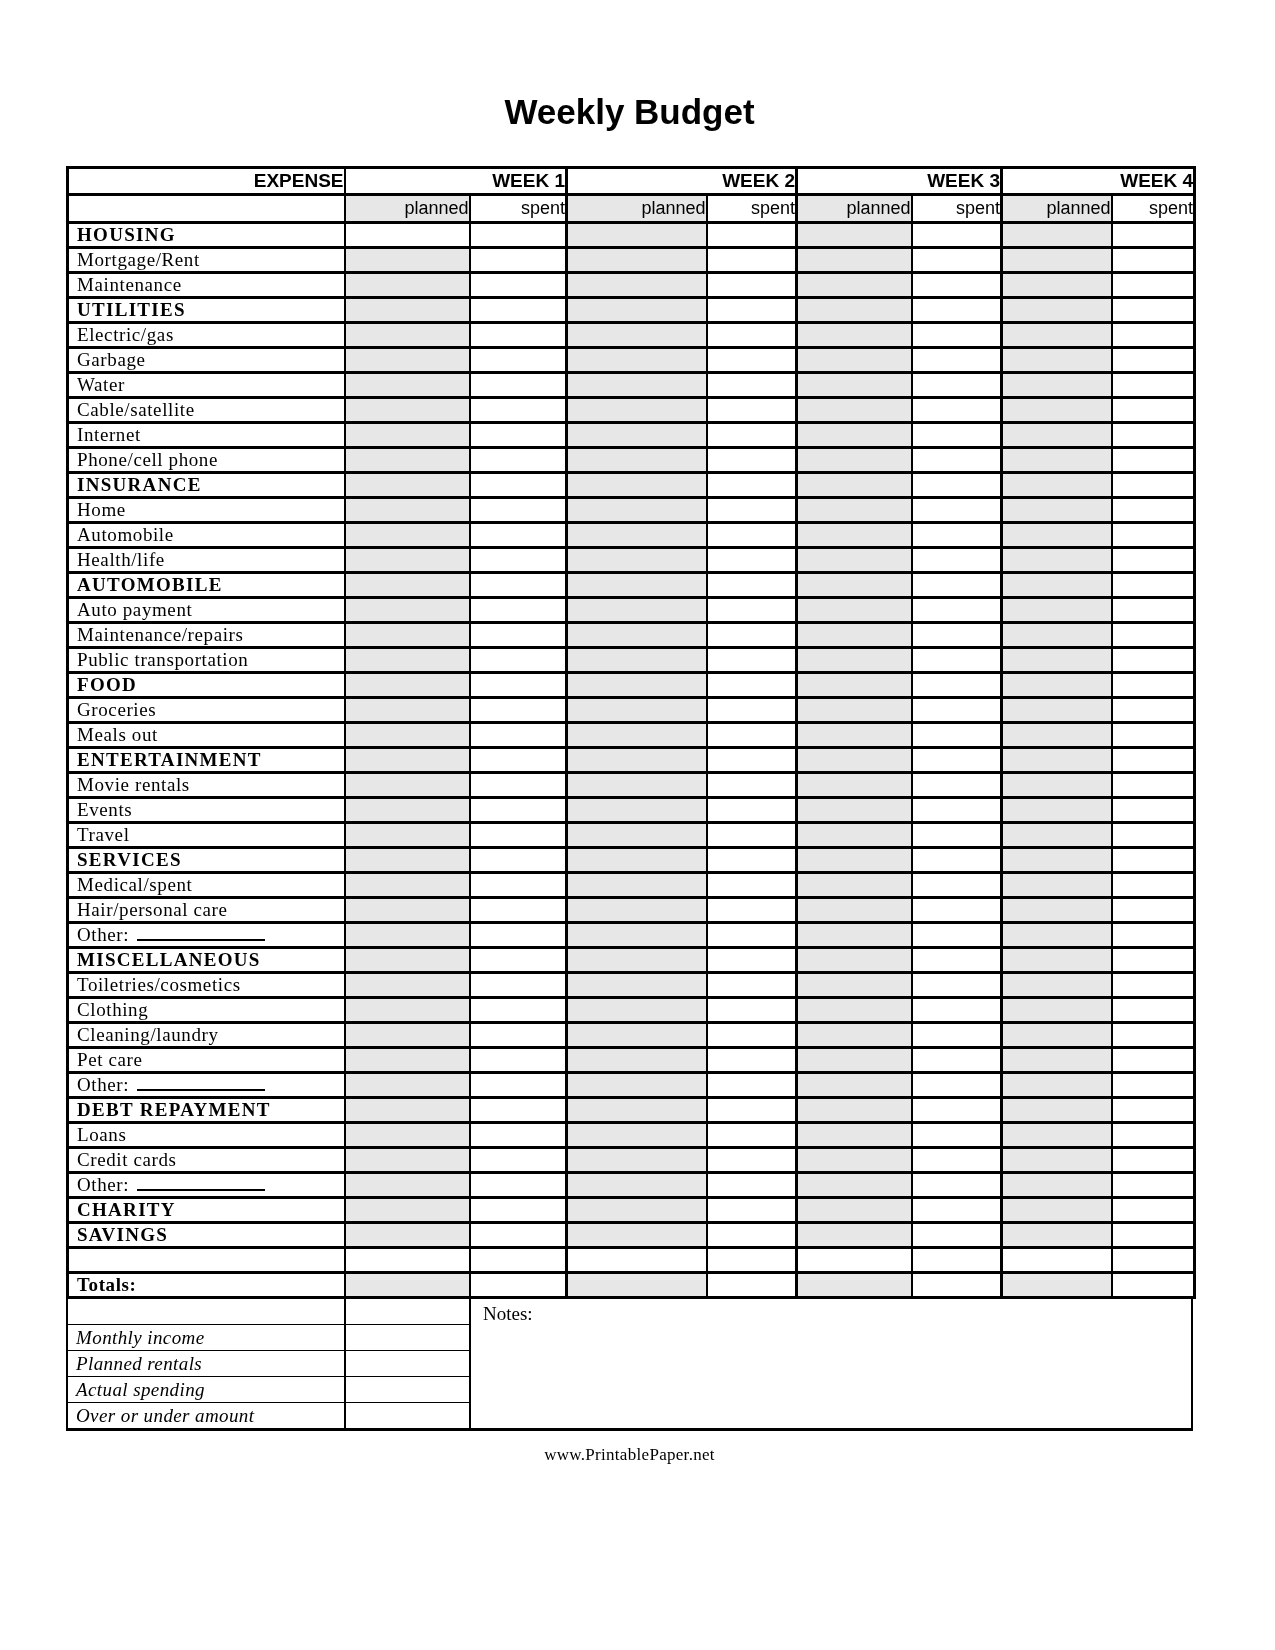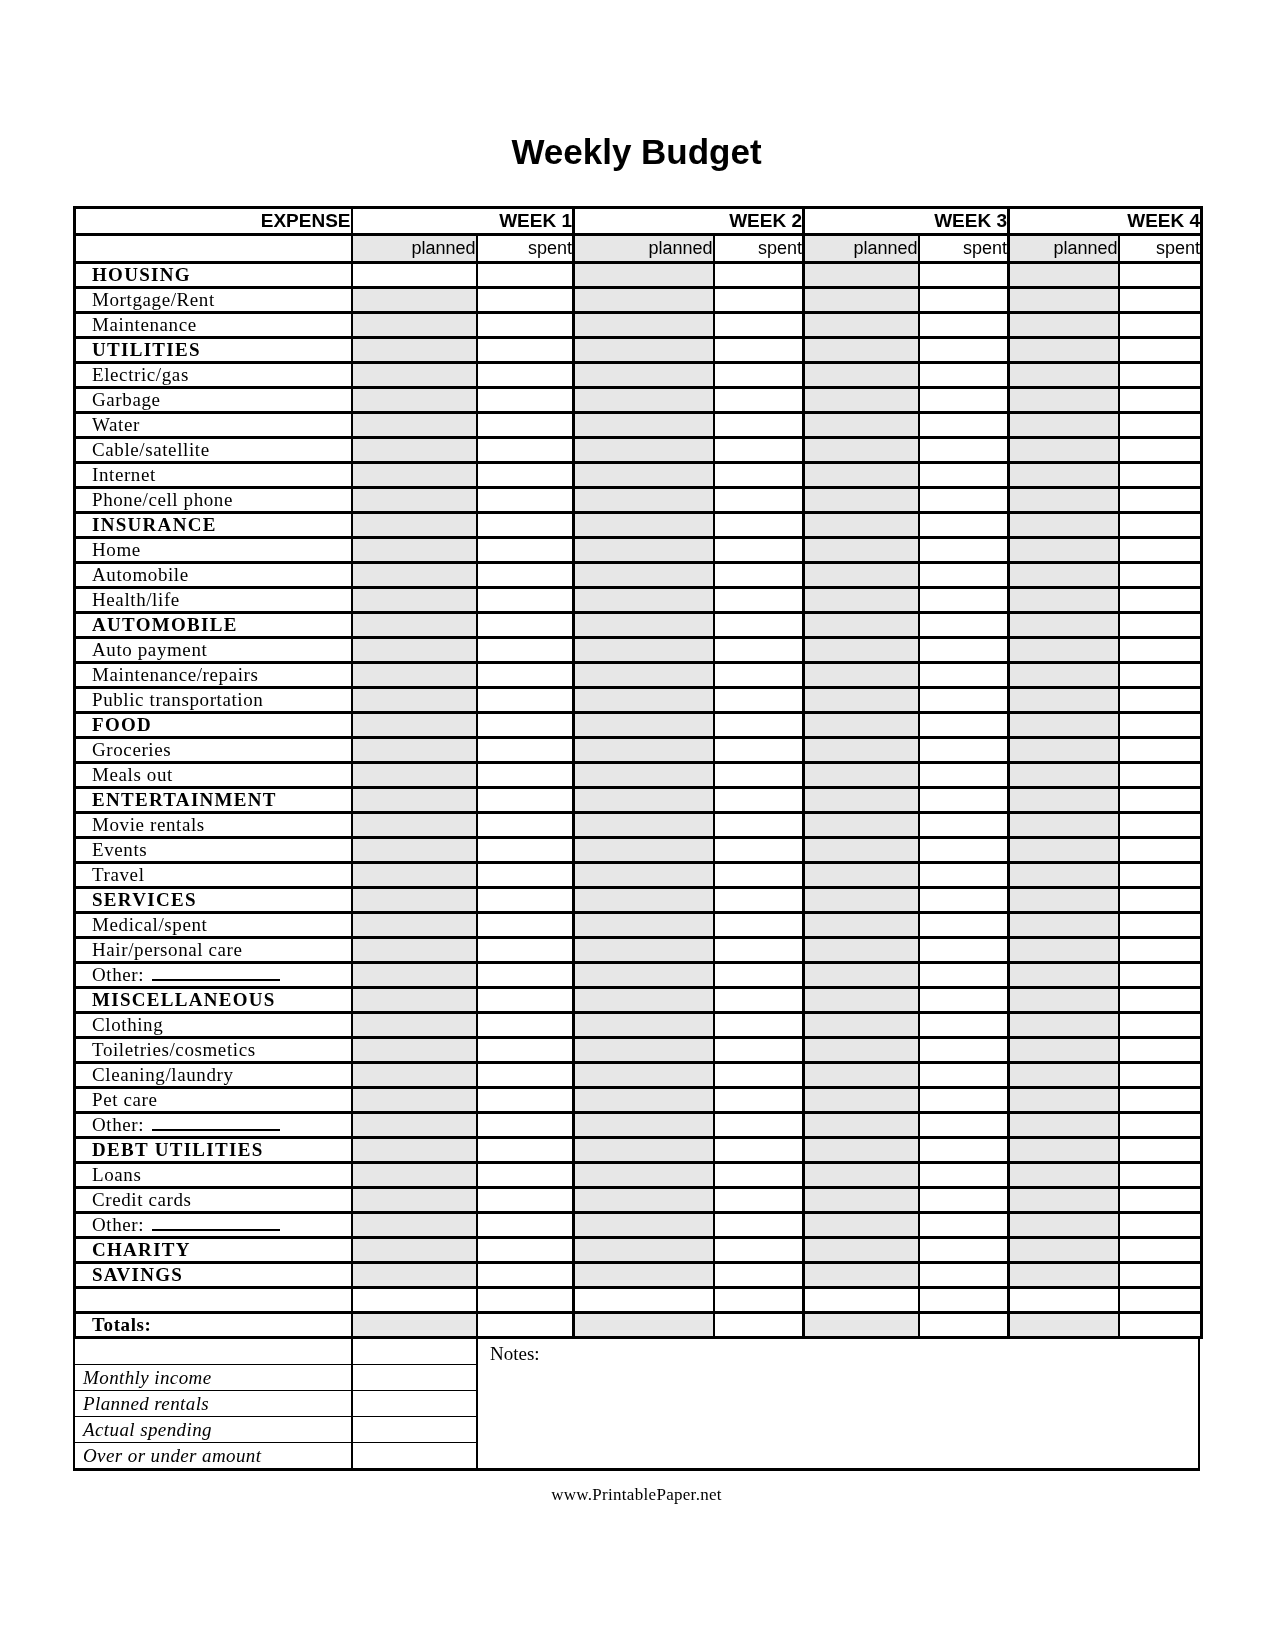--- a/index.html
+++ b/index.html
@@ -1,30 +1,30 @@
 <!DOCTYPE html>
 <html style="--planned-fill: #e7e7e7;"><head>
 <meta charset="utf-8">
 <style>
   html,body{margin:0;padding:0;background:#fff;}
   body{width:1275px;height:1650px;position:relative;font-family:"Liberation Serif",serif;color:#000;}
-  .content{position:absolute;left:73px;top:92px;width:1127px;margin-top:40px;}
+  .content{position:absolute;left:66px;top:92px;width:1127px;}
   .title{font-family:"Liberation Sans",sans-serif;font-weight:bold;font-size:35px;text-align:center;margin:0 0 34px 0;letter-spacing:0px;}
   table{border-collapse:collapse;table-layout:fixed;}
   .budget{width:1127px;border:3px solid #000;}
   .budget th,.budget td{border:2px solid #000;border-top:3px solid #000;border-bottom:3px solid #000;padding:0;overflow:hidden;white-space:nowrap;}
   .budget thead th{font-family:"Liberation Sans",sans-serif;font-size:19px;text-align:right;}
   .budget thead tr.weekrow th{font-weight:bold;height:24px;}
   .budget thead tr.subrow th{font-weight:normal;font-size:18px;height:25px;}
   .wk{border-left:3px solid #000 !important;}
   .budget td:nth-child(2), .budget .w1{border-left:2px solid #000 !important;}
   .planned{background:var(--planned-fill,#e7e7e7);}
   .nofill{background:#fff !important;}
   .budget tbody td{height:22px;font-size:19px;}
-  td.lab span.txt{padding-left:16px;letter-spacing:0.6px;}
+  td.lab span.txt{padding-left:8px;letter-spacing:0.6px;}
   tr.r-category td.lab, tr.r-totals td.lab{font-weight:bold;}
   tr.r-category td.lab span.txt{letter-spacing:1.3px;}
   .blank-line{display:inline-block;width:128px;border-bottom:2px solid #000;height:15px;margin-left:8px;}
   .bottom{display:flex;width:1127px;border-bottom:3px solid #000;}
   .summary{width:403px;border-left:2px solid #000;}
   .summary td{border:1px solid #000;border-left:2px solid #000;border-right:2px solid #000;height:23px;font-size:19px;overflow:hidden;white-space:nowrap;}
   .summary tr:first-child td{border-top:none;}
   .summary tr:last-child td{border-bottom:none;}
   .summary td.slab{font-style:italic;padding-left:8px;letter-spacing:0.4px;}
   .notes{flex:1;border-right:2px solid #000;font-size:19px;padding:4px 0 14px 12px;}
@@ -394,32 +394,32 @@
           <td class="planned wk w1"></td>
           <td></td>
           <td class="planned wk"></td>
           <td></td>
           <td class="planned wk"></td>
           <td></td>
           <td class="planned wk"></td>
           <td></td>
         </tr>
         <tr class="r-item">
+          <td class="lab"><span class="txt">Toiletries/cosmetics</span></td>
+          <td class="planned wk w1"></td>
+          <td></td>
+          <td class="planned wk"></td>
+          <td></td>
+          <td class="planned wk"></td>
+          <td></td>
+          <td class="planned wk"></td>
+          <td></td>
+        </tr>
+        <tr class="r-item">
           <td class="lab"><span class="txt">Clothing</span></td>
-          <td class="planned wk w1"></td>
-          <td></td>
-          <td class="planned wk"></td>
-          <td></td>
-          <td class="planned wk"></td>
-          <td></td>
-          <td class="planned wk"></td>
-          <td></td>
-        </tr>
-        <tr class="r-item">
-          <td class="lab"><span class="txt">Toiletries/cosmetics</span></td>
           <td class="planned wk w1"></td>
           <td></td>
           <td class="planned wk"></td>
           <td></td>
           <td class="planned wk"></td>
           <td></td>
           <td class="planned wk"></td>
           <td></td>
         </tr>
         <tr class="r-item">
@@ -449,21 +449,21 @@
           <td class="planned wk w1"></td>
           <td></td>
           <td class="planned wk"></td>
           <td></td>
           <td class="planned wk"></td>
           <td></td>
           <td class="planned wk"></td>
           <td></td>
         </tr>
         <tr class="r-category">
-          <td class="lab"><span class="txt">DEBT UTILITIES</span></td>
+          <td class="lab"><span class="txt">DEBT REPAYMENT</span></td>
           <td class="planned wk w1"></td>
           <td></td>
           <td class="planned wk"></td>
           <td></td>
           <td class="planned wk"></td>
           <td></td>
           <td class="planned wk"></td>
           <td></td>
         </tr>
         <tr class="r-item">

